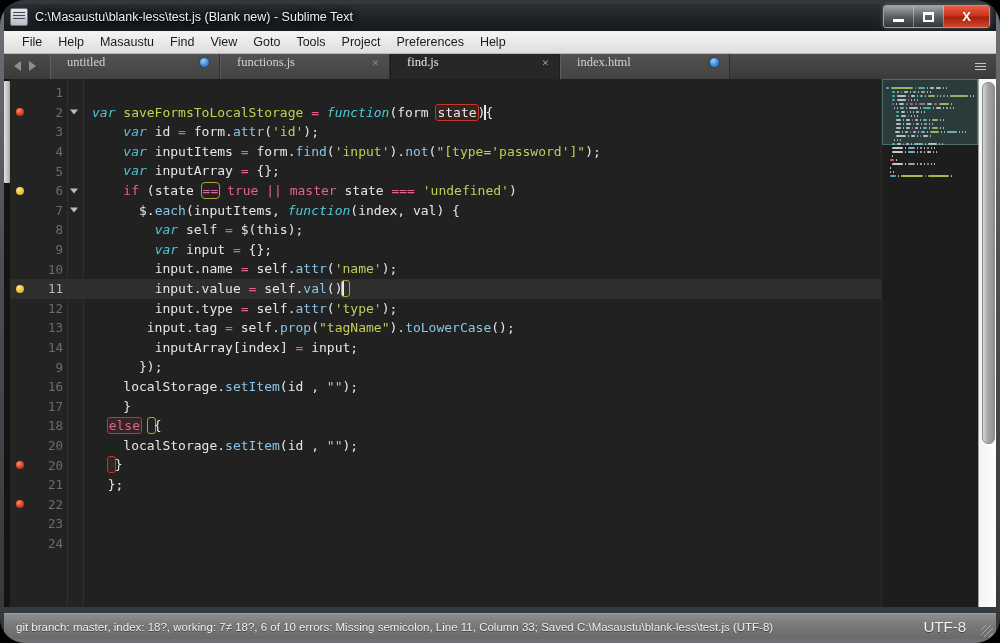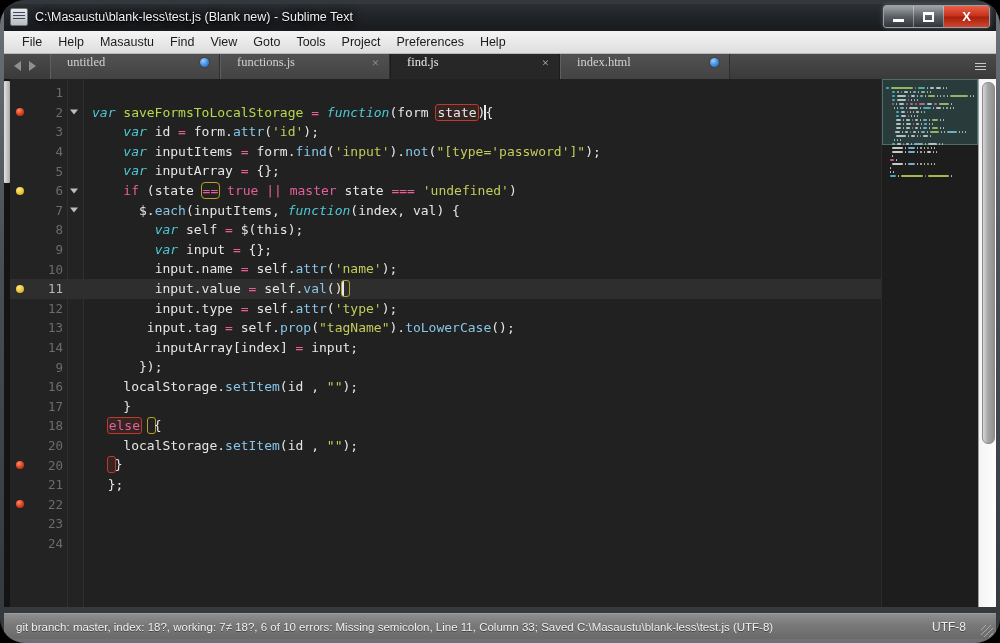--- a/index.html
+++ b/index.html
@@ -358,21 +358,21 @@
     z-index: 6;
   }
   .status-left {
     flex: 1;
     font-size: 11.5px;
     color: #f0f0f0;
     text-shadow: 0 1px 0 rgba(0,0,0,0.45);
     white-space: nowrap; overflow: hidden; text-overflow: ellipsis;
   }
   .status-right {
-    font-size: 12px; color: #f0f0f0;
+    font-size: 15px; color: #f0f0f0;
     text-shadow: 0 1px 0 rgba(0,0,0,0.45);
     padding-right: 18px;
   }
   .resize-grip {
     position:absolute; right:3px; bottom:2px;
     width:12px; height:12px;
     background:
       linear-gradient(135deg, transparent 46%, #cfcfcf 46%, #cfcfcf 54%, transparent 54%) 0 0/5px 5px repeat;
     opacity:.6;
   }

